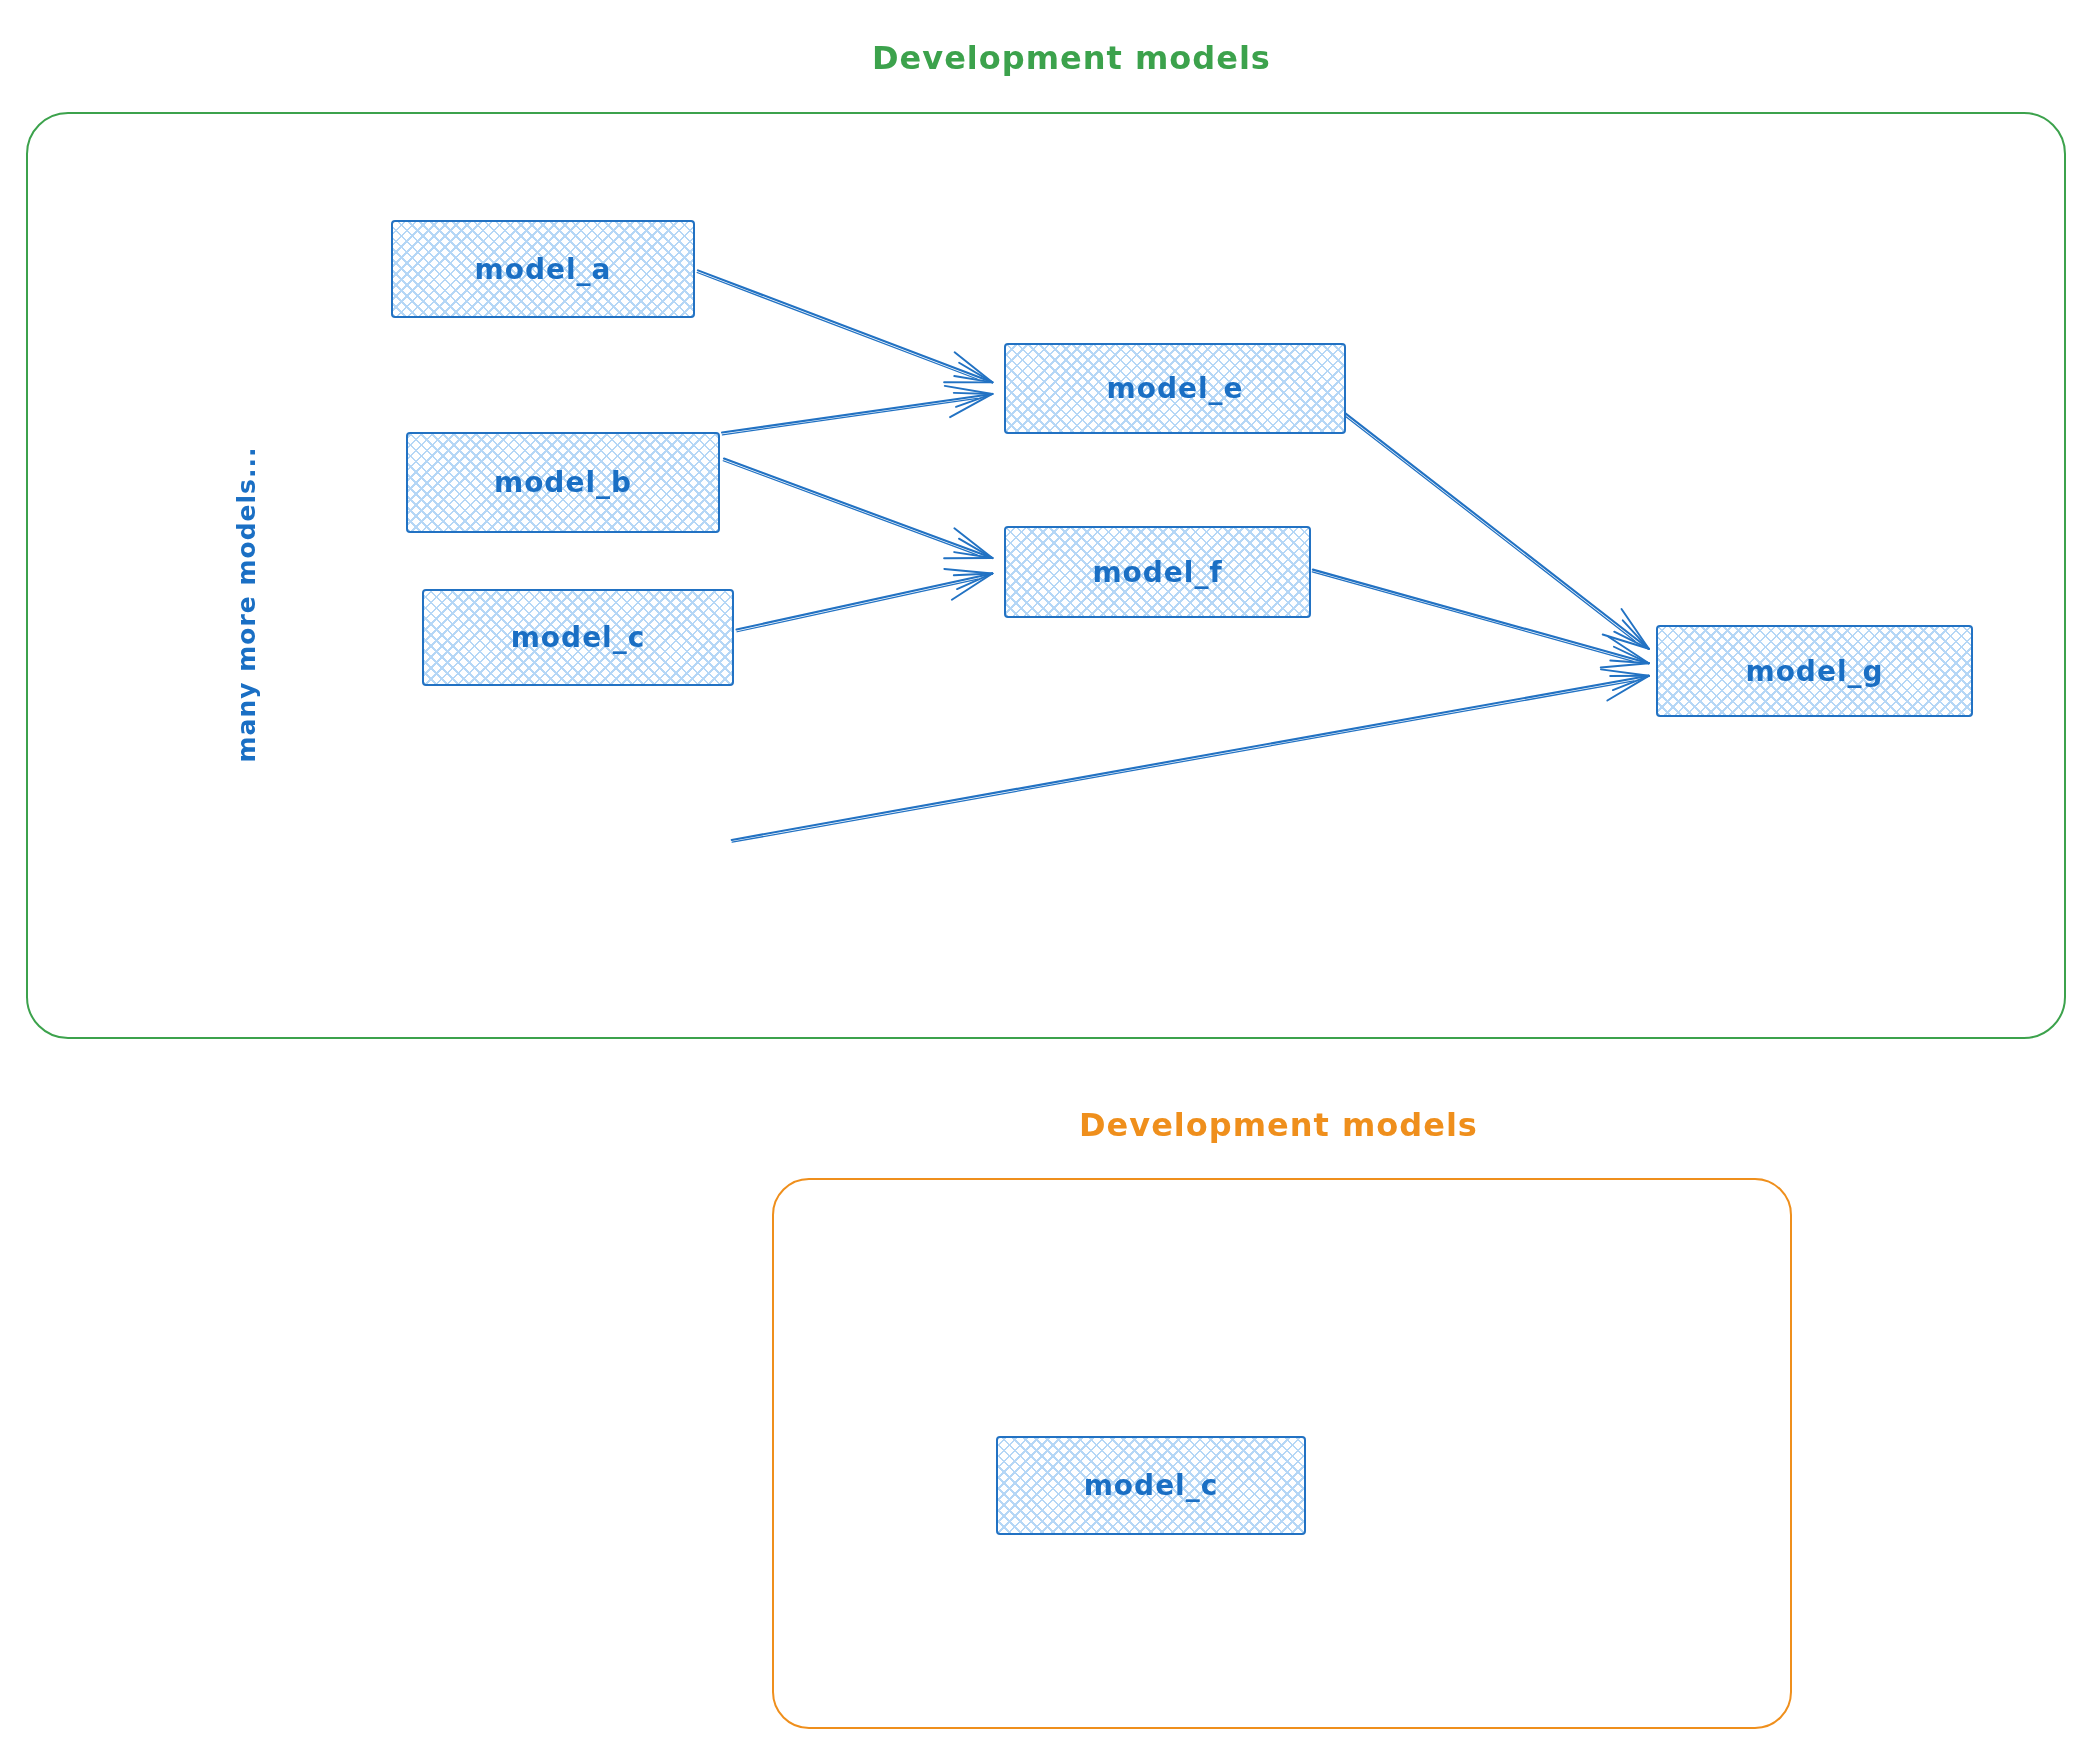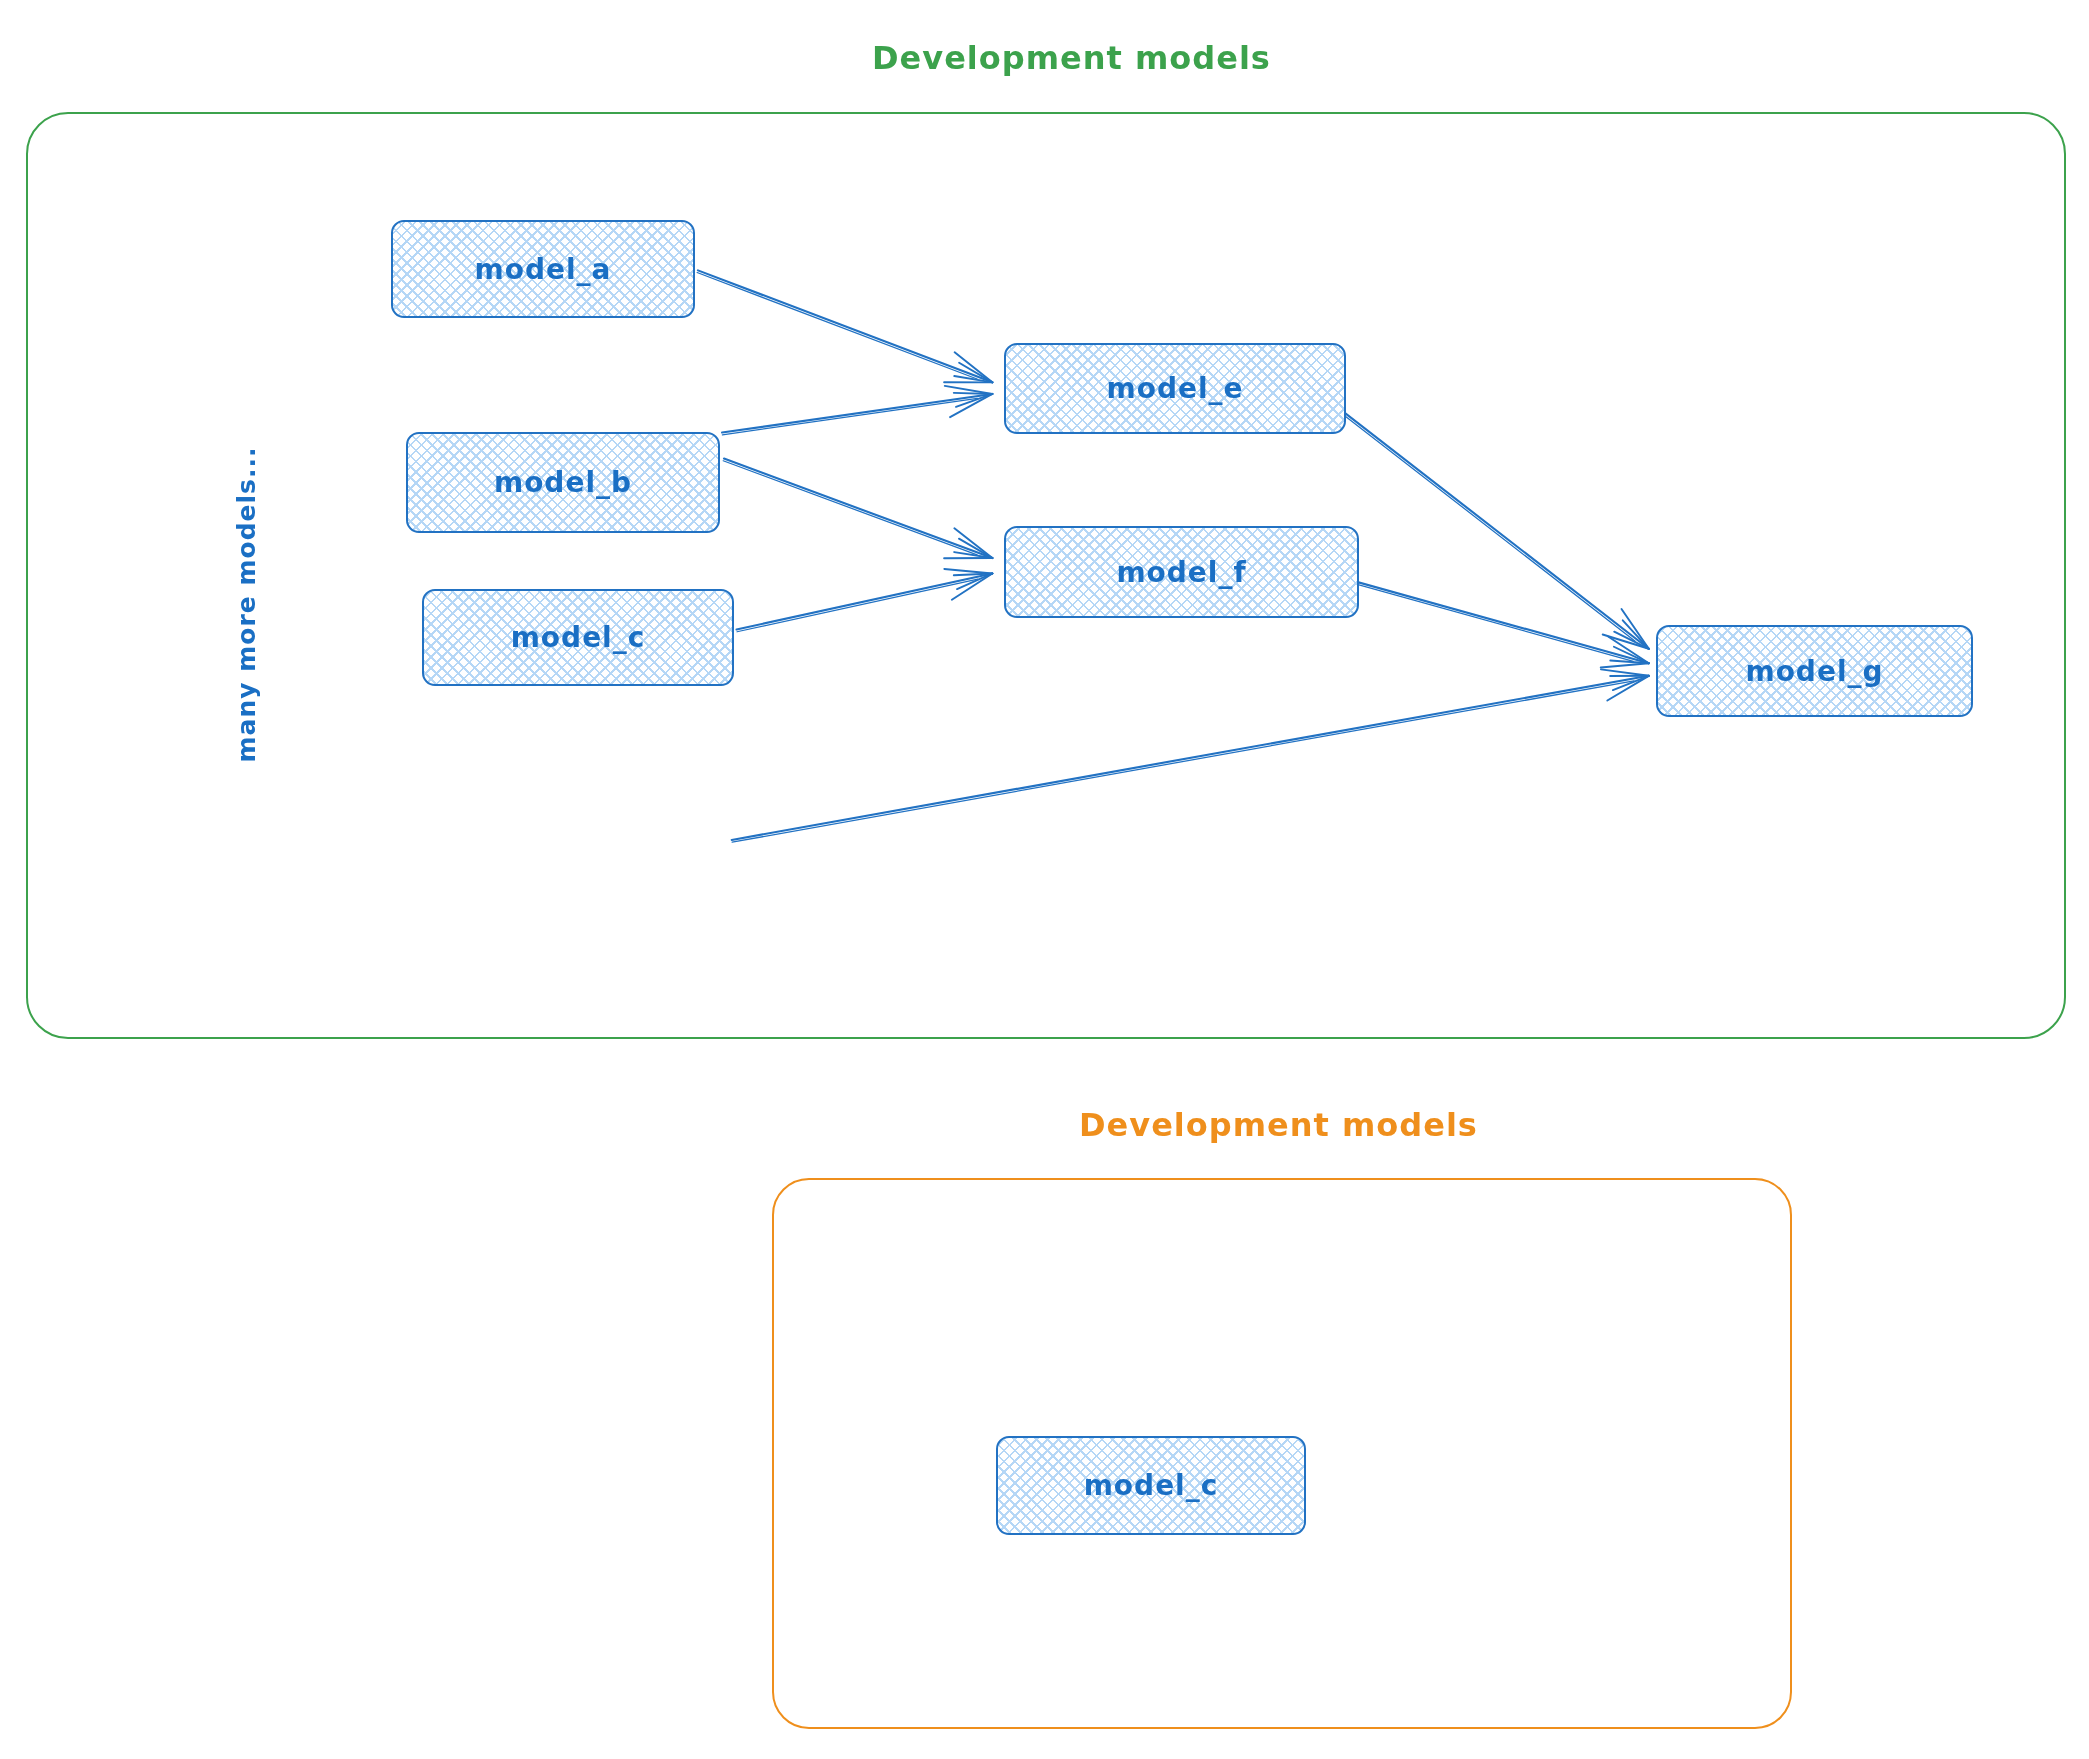--- a/index.html
+++ b/index.html
@@ -19,21 +19,21 @@
     position:absolute;left:115px;top:588px;width:263px;height:33px;
     display:flex;align-items:center;justify-content:center;
     transform:rotate(-90deg);
     color:var(--blue-text);font-size:25px;font-weight:bold;letter-spacing:1px;white-space:nowrap;
   }
   #edges-svg{position:absolute;left:0;top:0;pointer-events:none;}
   #edges-svg line{stroke:var(--blue);stroke-linecap:round;fill:none;}
   #nodes-layer{position:absolute;left:0;top:0;width:100%;height:100%;}
   .node{
     position:absolute;box-sizing:border-box;
-    border:2.4px solid var(--blue);border-radius:13px;
+    border:2.4px solid var(--blue);border-radius:4px;
     display:flex;align-items:center;justify-content:center;
     color:var(--blue-text);font-size:28px;font-weight:bold;letter-spacing:1px;
     background:
       repeating-linear-gradient(45deg, var(--hatch) 0px, var(--hatch) 1.9px, transparent 1.9px, transparent 7.7px),
       repeating-linear-gradient(-45deg, var(--hatch) 0px, var(--hatch) 1.9px, transparent 1.9px, transparent 7.7px),
       #ffffff;
   }
 </style>
 </head>
 <body>
@@ -109,21 +109,21 @@
       </div>
       <div class="node" style="left: 406px; top: 407px; width: 314px; height: 101px; margin-top: 25px;">
         <span>model_b</span>
       </div>
       <div class="node" style="left: 422px; top: 589px; width: 312px; height: 97px;">
         <span>model_c</span>
       </div>
       <div class="node" style="left: 1004px; top: 343px; width: 342px; height: 91px;">
         <span>model_e</span>
       </div>
-      <div class="node" style="left: 1004px; top: 526px; width: 355px; height: 92px;">
+      <div class="node" style="left: 1004px; top: 526px; width: 307px; height: 92px;">
         <span>model_f</span>
       </div>
       <div class="node" style="left: 1656px; top: 625px; width: 317px; height: 92px;">
         <span>model_g</span>
       </div>
       <div class="node" style="left: 996px; top: 1436px; width: 310px; height: 99px;">
         <span>model_c</span>
       </div>
     </div>
 

